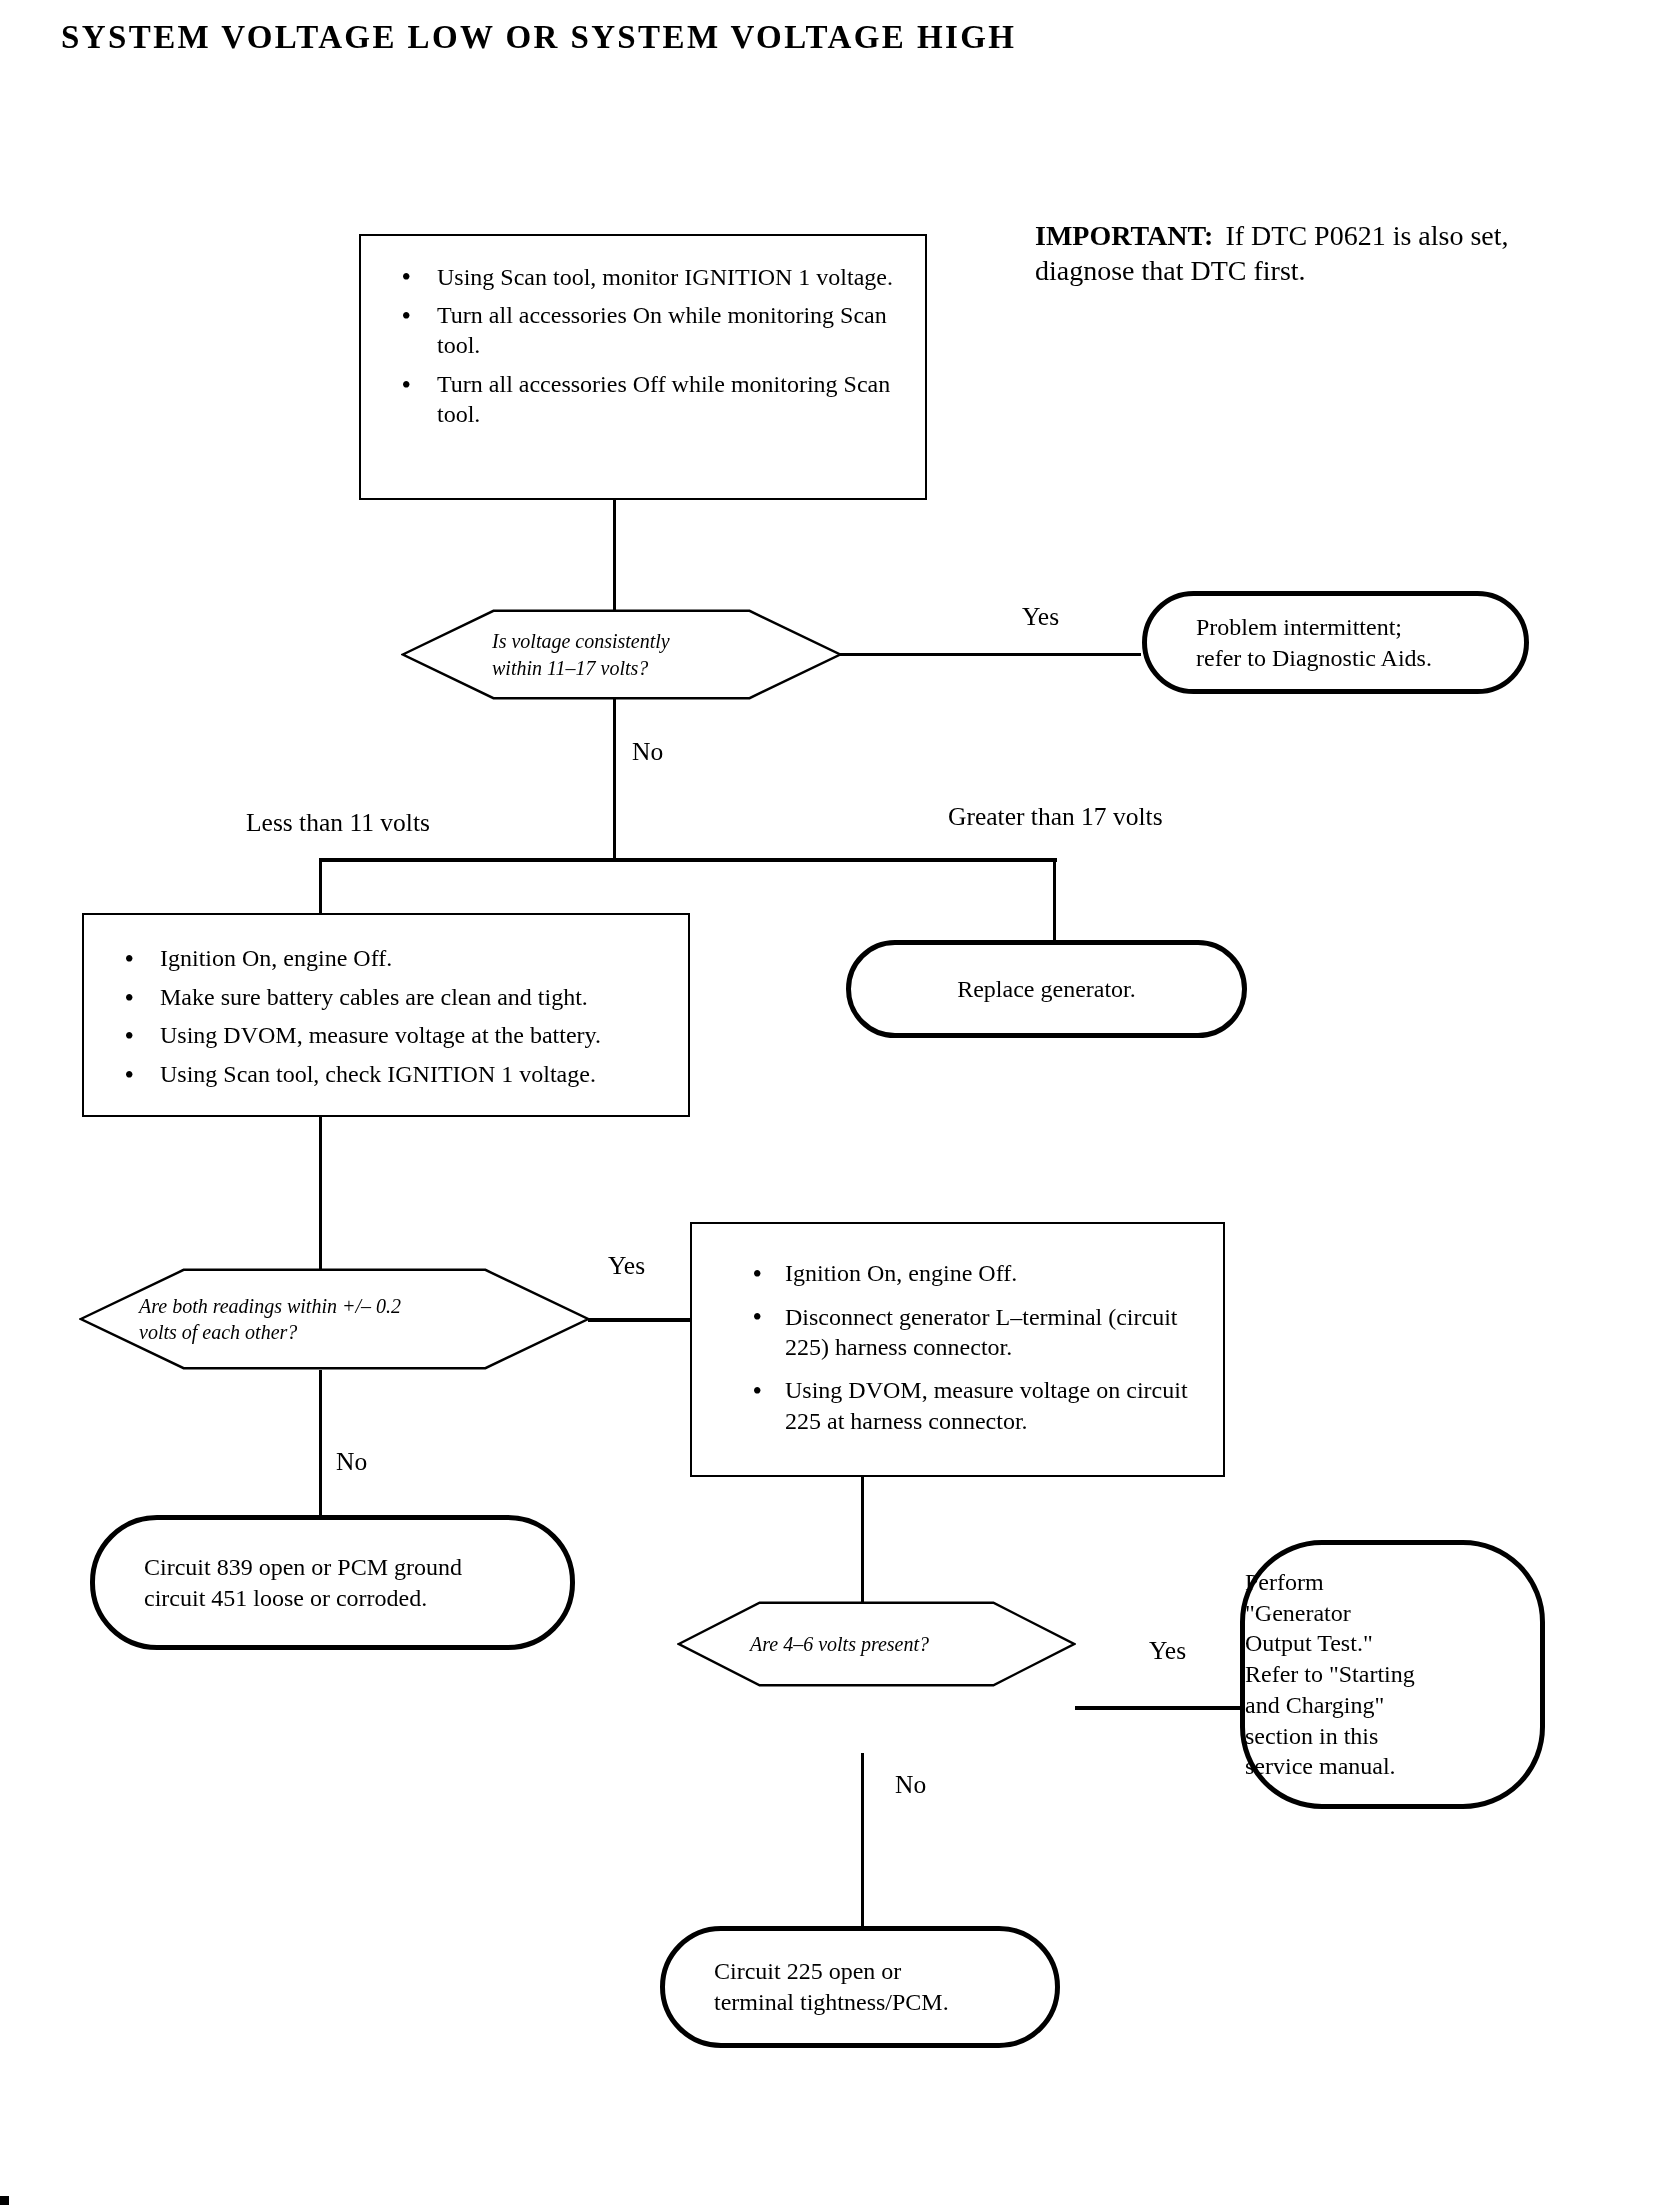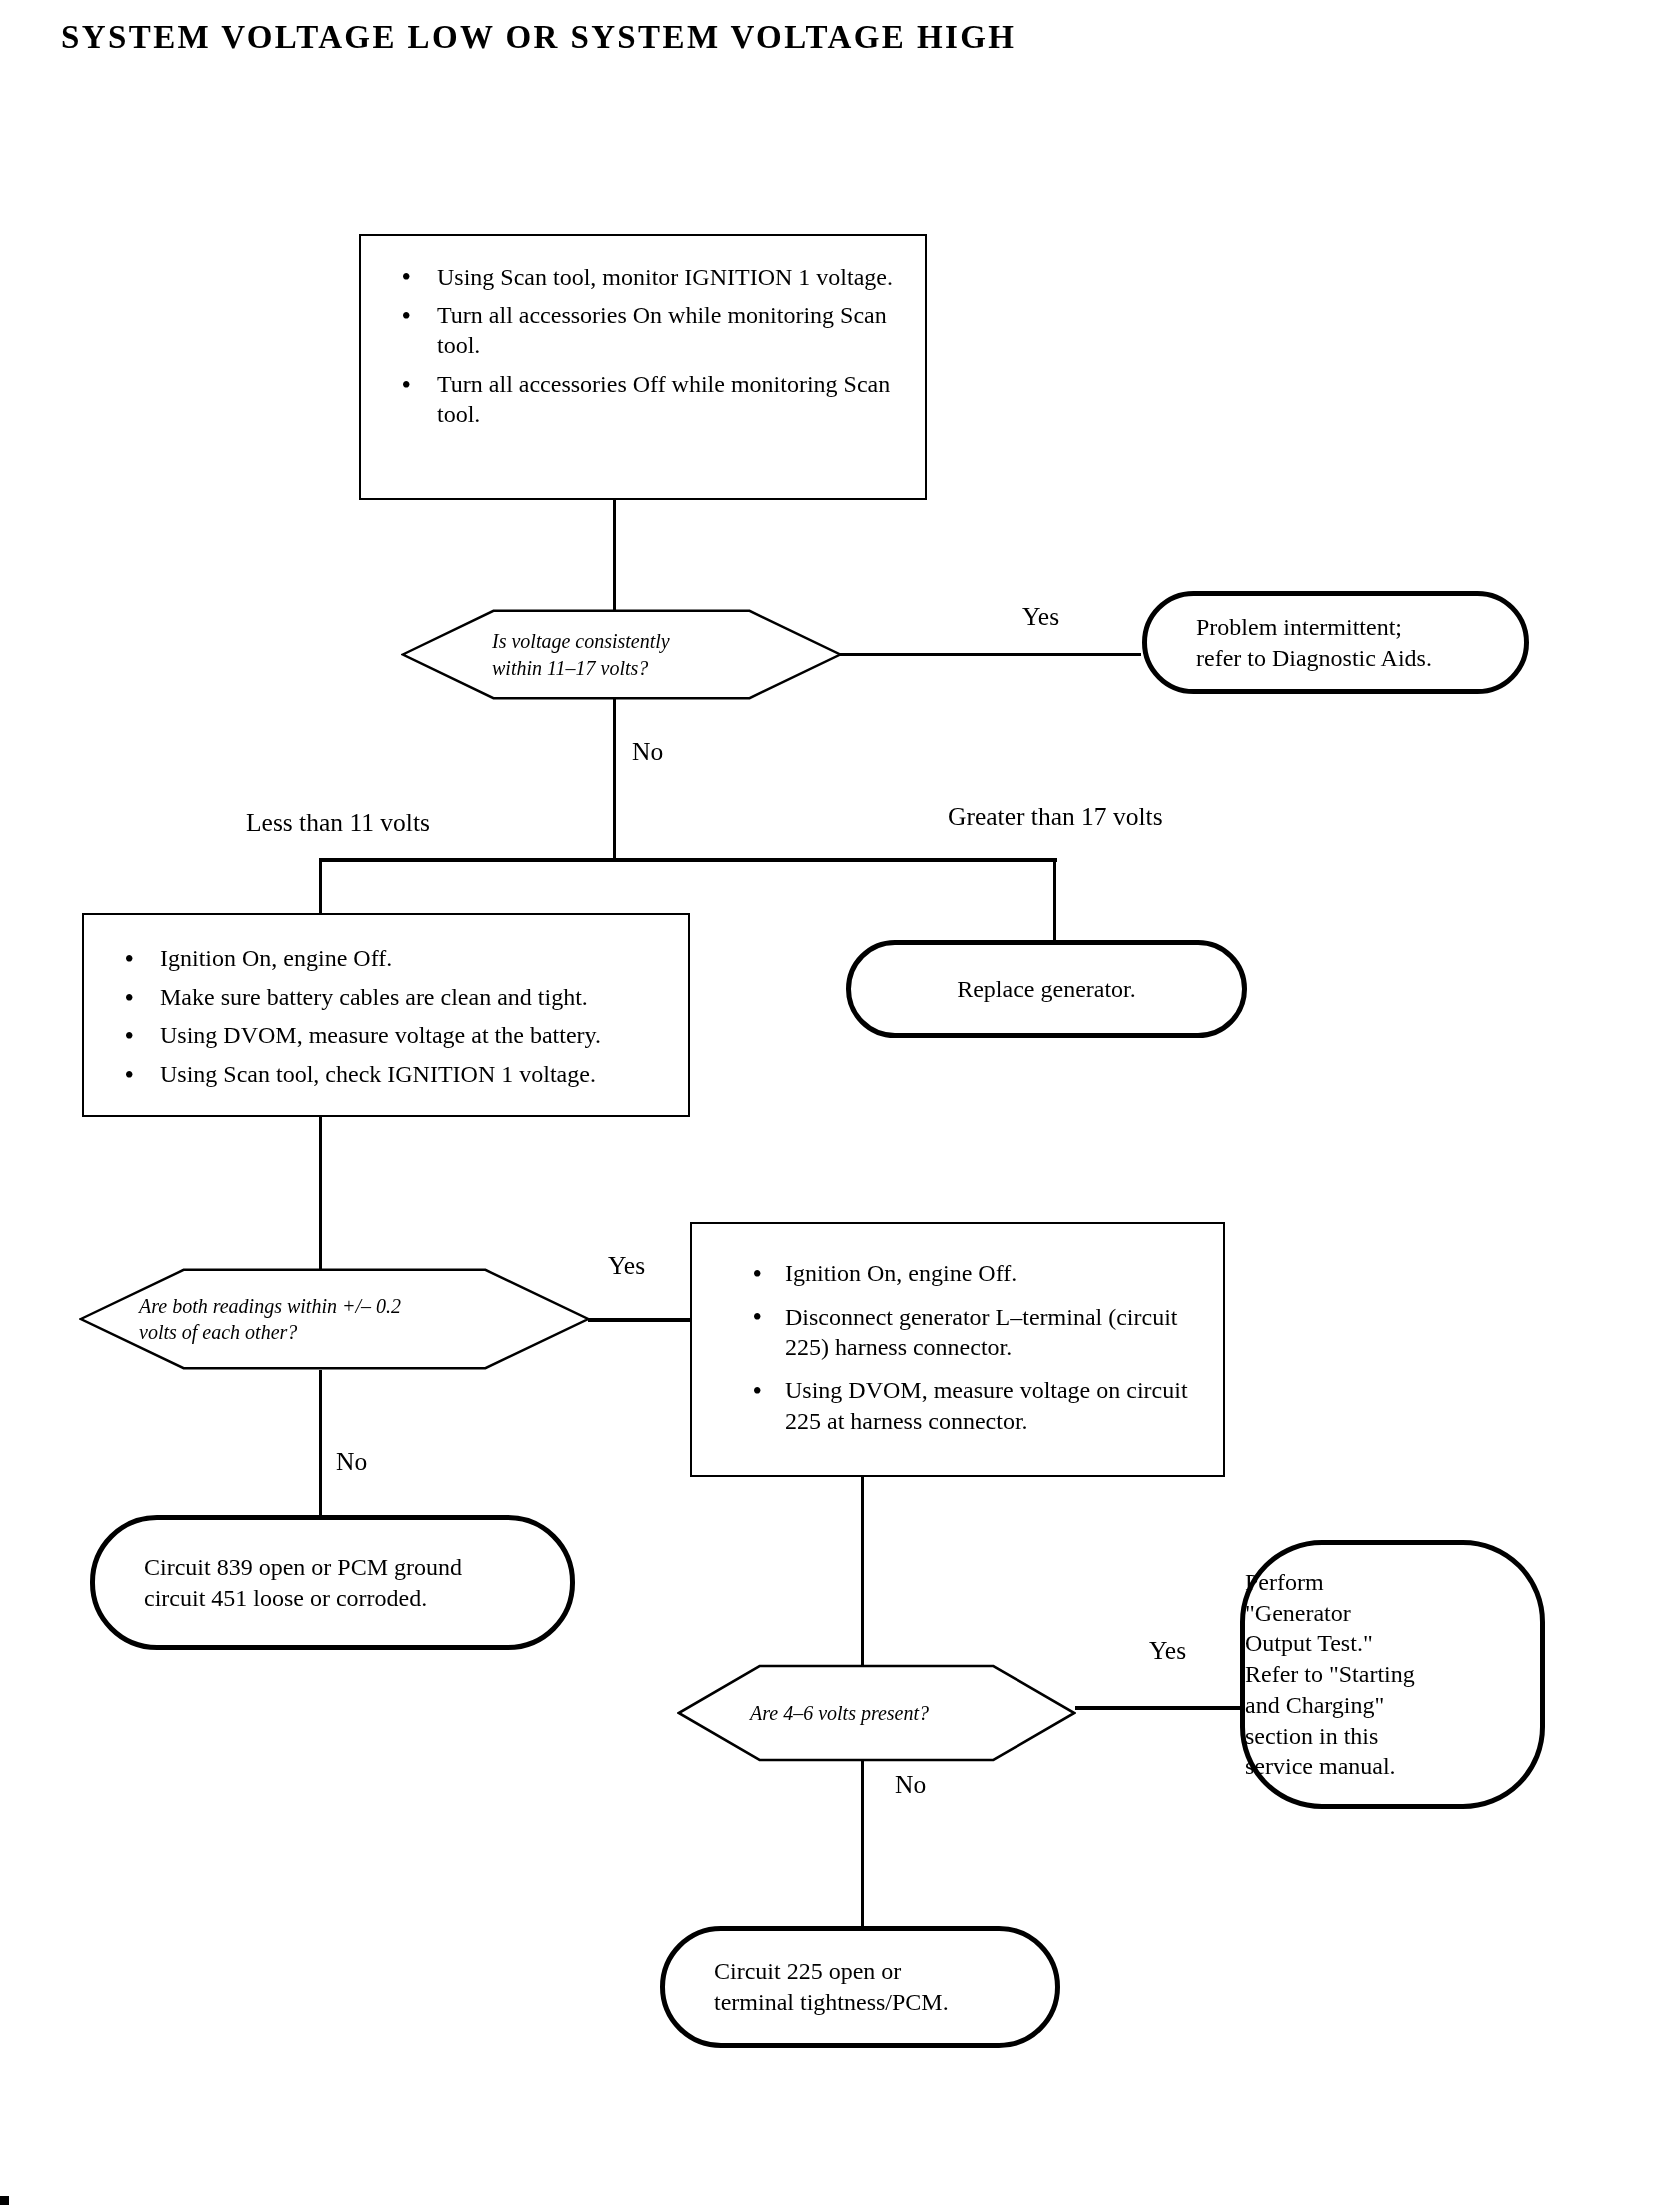--- a/index.html
+++ b/index.html
@@ -53,20 +53,24 @@
   <div class="line" style="left:319px;top:858px;width:3px;height:57px;"></div>
   <div class="line" style="left:1053px;top:858px;width:3px;height:83px;"></div>
   <div class="line" style="left:319px;top:1117px;width:3px;height:154px;"></div>
   <div class="line" style="left:588px;top:1318px;width:102px;height:4.3px;"></div>
   <div class="line" style="left:319px;top:1370px;width:3px;height:146px;"></div>
   <div class="line" style="left:861px;top:1477px;width:3px;height:188px;"></div>
   <div class="line" style="left:1075px;top:1706px;width:166px;height:4.3px;"></div>
   <div class="line" style="left:861px;top:1753px;width:3px;height:174px;"></div>
 
   <h1 class="title">SYSTEM VOLTAGE LOW OR SYSTEM VOLTAGE HIGH</h1>
+  <div class="note">
+    <span class="note-label">IMPORTANT:</span><span class="preline">If DTC P0621 is also set,
+diagnose that DTC first.</span>
+  </div>
 
   <div class="process" style="left:359px;top:234px;width:568px;height:266px;padding:25.5px 22px 0 38px;">
     <ul>
         <li>Using Scan tool, monitor IGNITION 1 voltage.</li>
         <li>Turn all accessories On while monitoring Scan tool.</li>
         <li>Turn all accessories Off while monitoring Scan tool.</li>
       </ul>
   </div>
 
   <div class="process" style="left:82px;top:913px;width:608px;height:204px;padding:28px 17px 0 38px;">
@@ -95,21 +99,21 @@
   </div>
 
   <div class="decision" style="left:79px;top:1268px;width:511px;height:102px;">
     <svg viewBox="0 0 840 168" preserveAspectRatio="none">
       <polygon points="3,84 172,3 668,3 837,84 668,165 172,165" fill="#ffffff" stroke="#000000" stroke-width="4"></polygon>
     </svg>
     <div class="decision-text preline" style="padding-left:60px;">Are both readings within +/– 0.2
 volts of each other?</div>
   </div>
 
-  <div class="decision" style="left:677px;top:1664px;width:399px;height:98px;">
+  <div class="decision" style="left:677px;top:1601px;width:399px;height:86px;">
     <svg viewBox="0 0 657 148" preserveAspectRatio="none">
       <polygon points="3,74 136,3 521,3 654,74 521,145 136,145" fill="#ffffff" stroke="#000000" stroke-width="4"></polygon>
     </svg>
     <div class="decision-text preline" style="padding-left:73px;">Are 4–6 volts present?</div>
   </div>
 
   <div class="terminator" style="left:1142px;top:591px;width:387px;height:103px;border-radius:55px;padding-left:49px;">
     <div class="term-text preline">Problem intermittent;
 refer to Diagnostic Aids.</div>
   </div>

